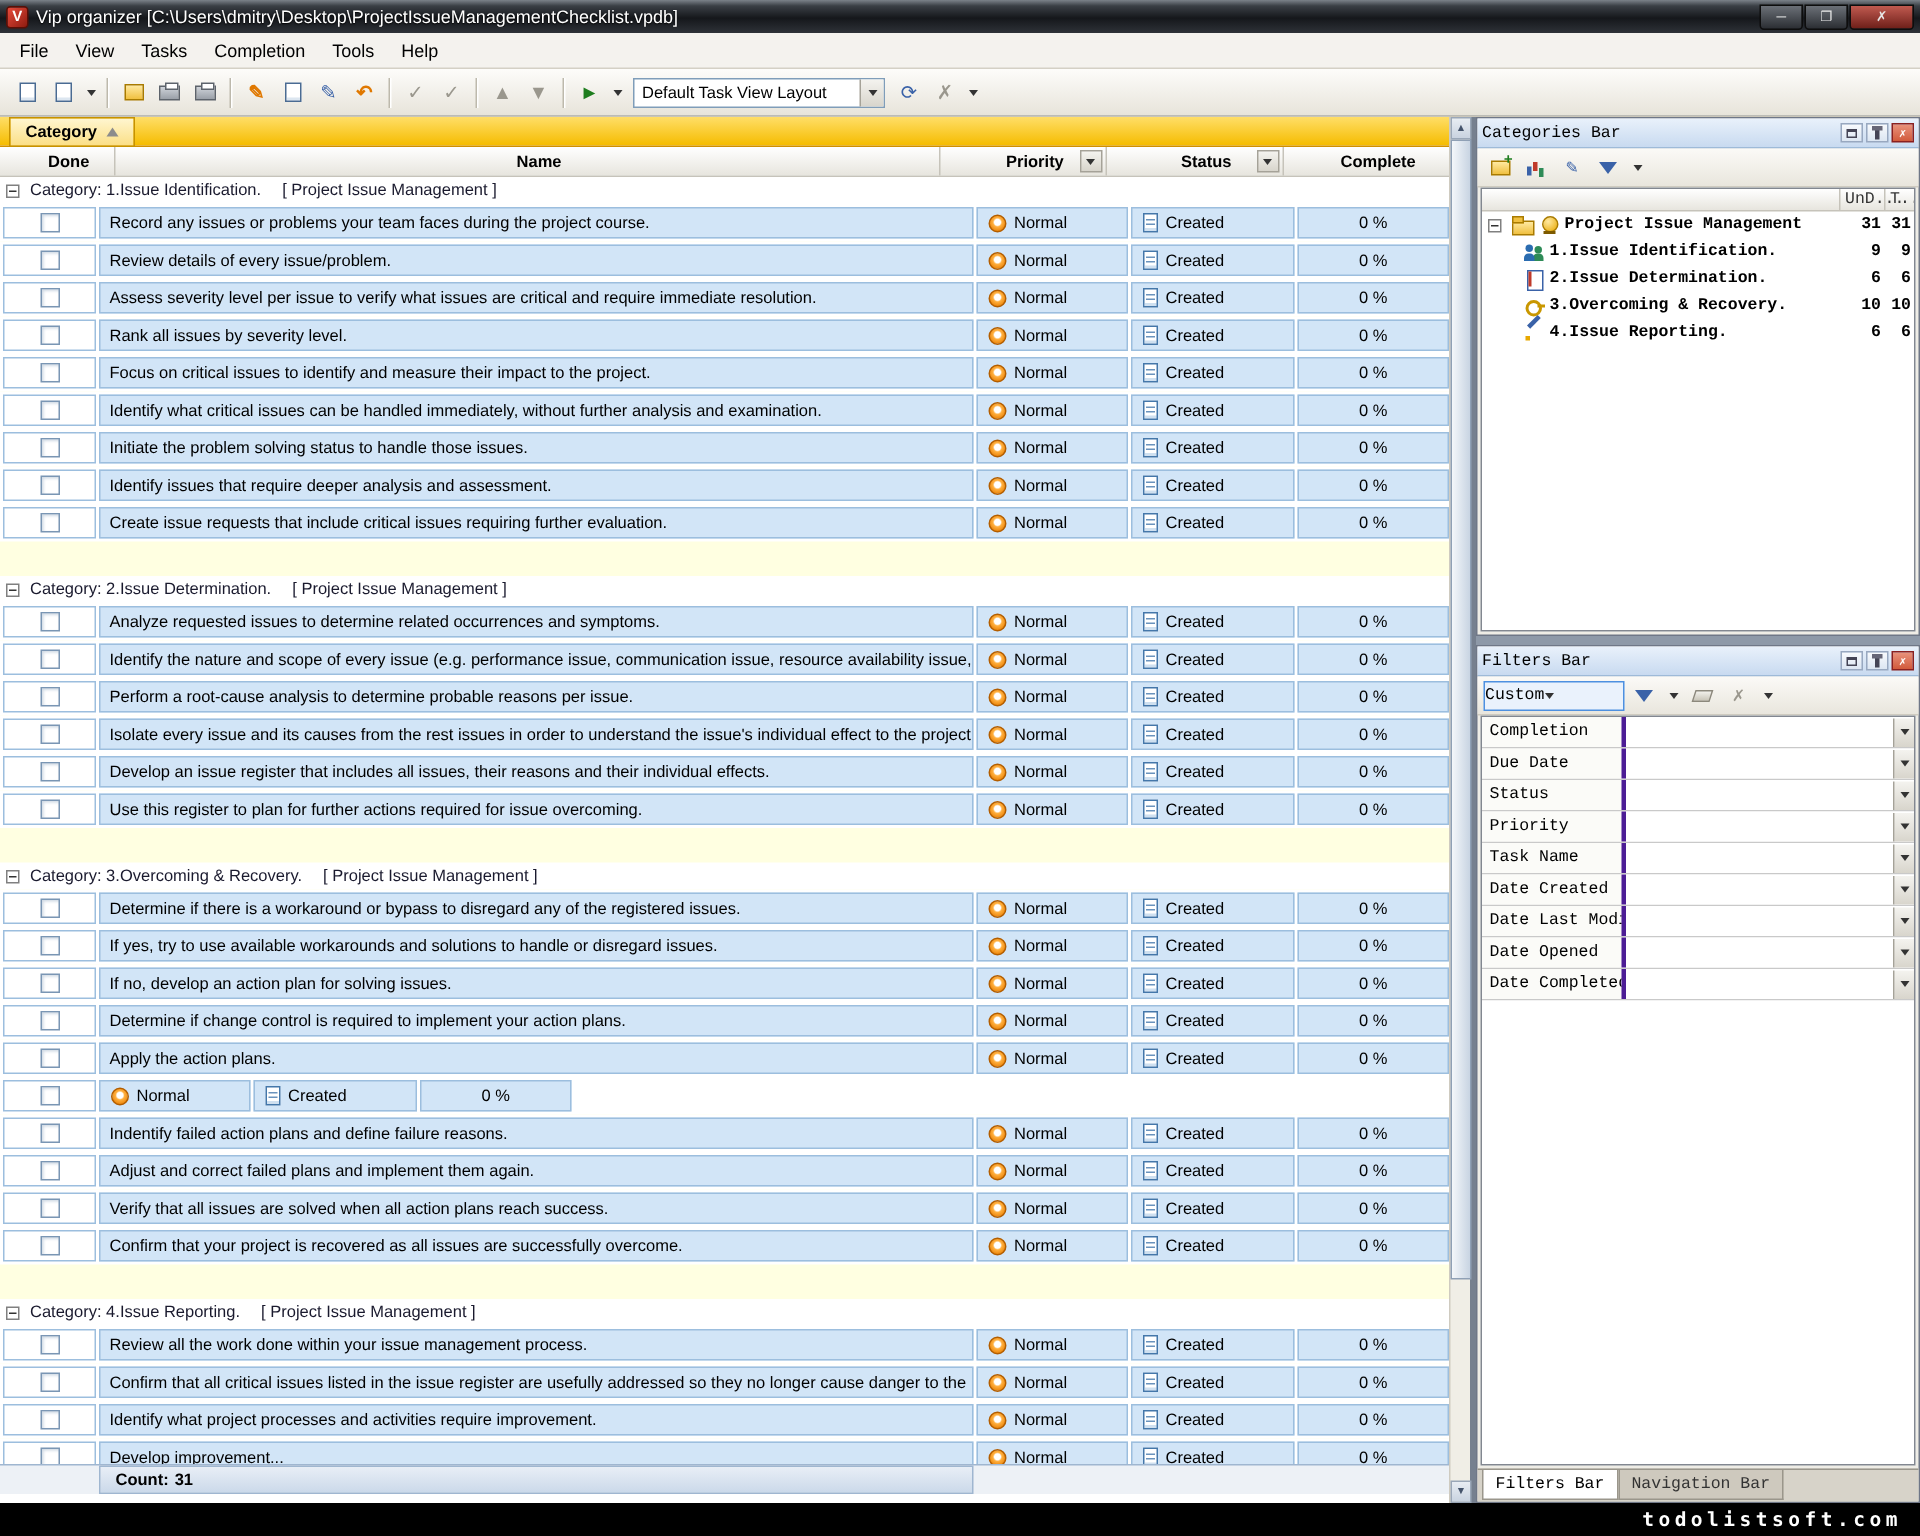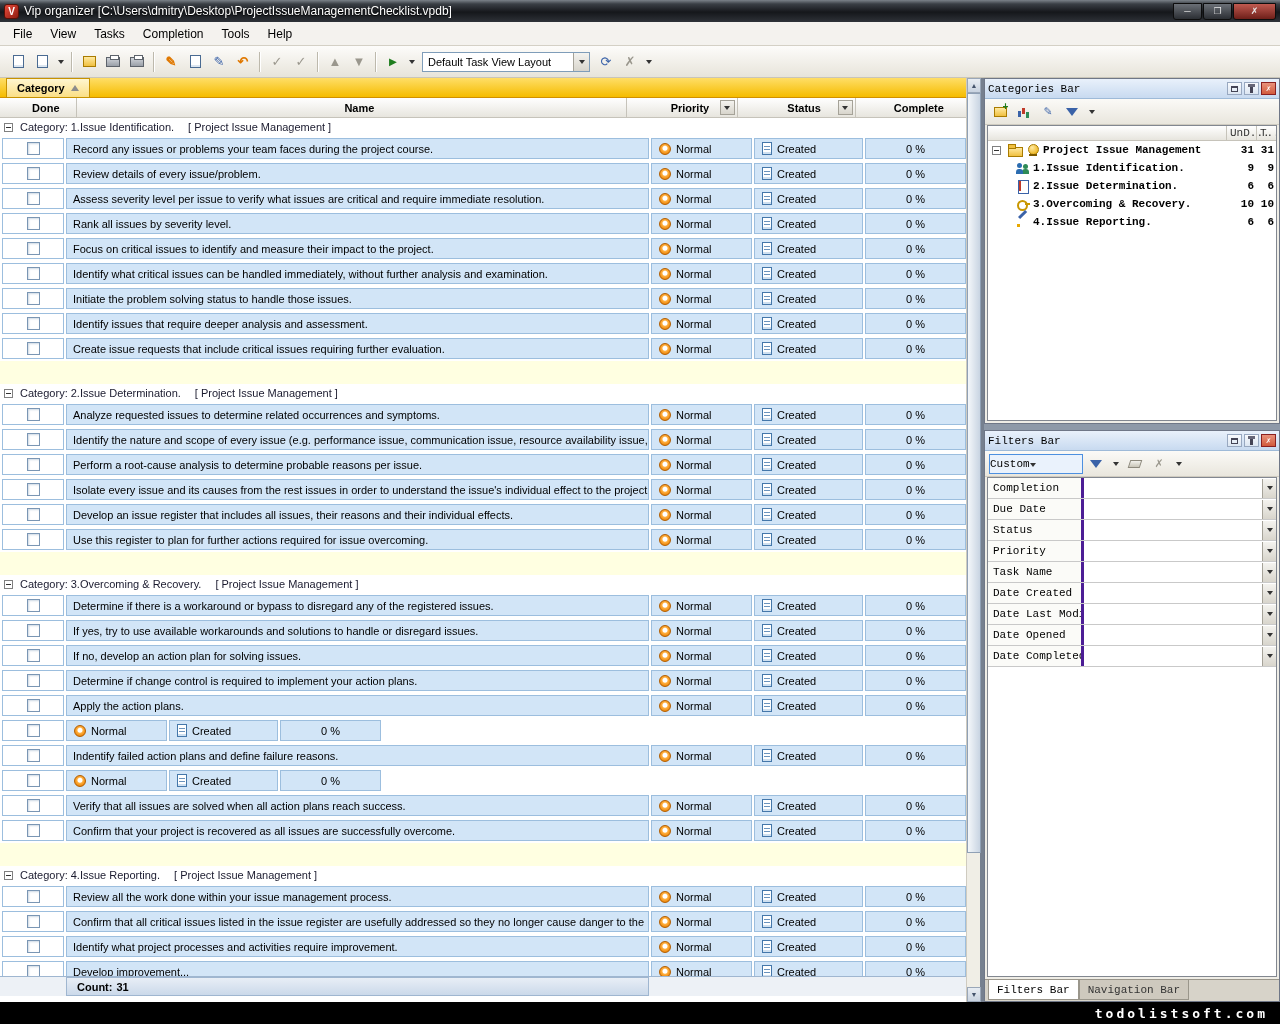--- a/index.html
+++ b/index.html
@@ -736,20 +736,23 @@
       <span class="status-icon"></span>
       <span>Created</span>
     </div>
     <div class="cell comp-cell">
       <span>0 %</span>
     </div>
   </div>
           <div class="task-row">
     <div class="cell done-cell">
       <span class="checkbox"></span>
+    </div>
+    <div class="cell name-cell">
+      <span>Adjust and correct failed plans and implement them again.</span>
     </div>
     <div class="cell pri-cell">
       <span class="pri-icon"></span>
       <span>Normal</span>
     </div>
     <div class="cell status-cell">
       <span class="status-icon"></span>
       <span>Created</span>
     </div>
     <div class="cell comp-cell">

